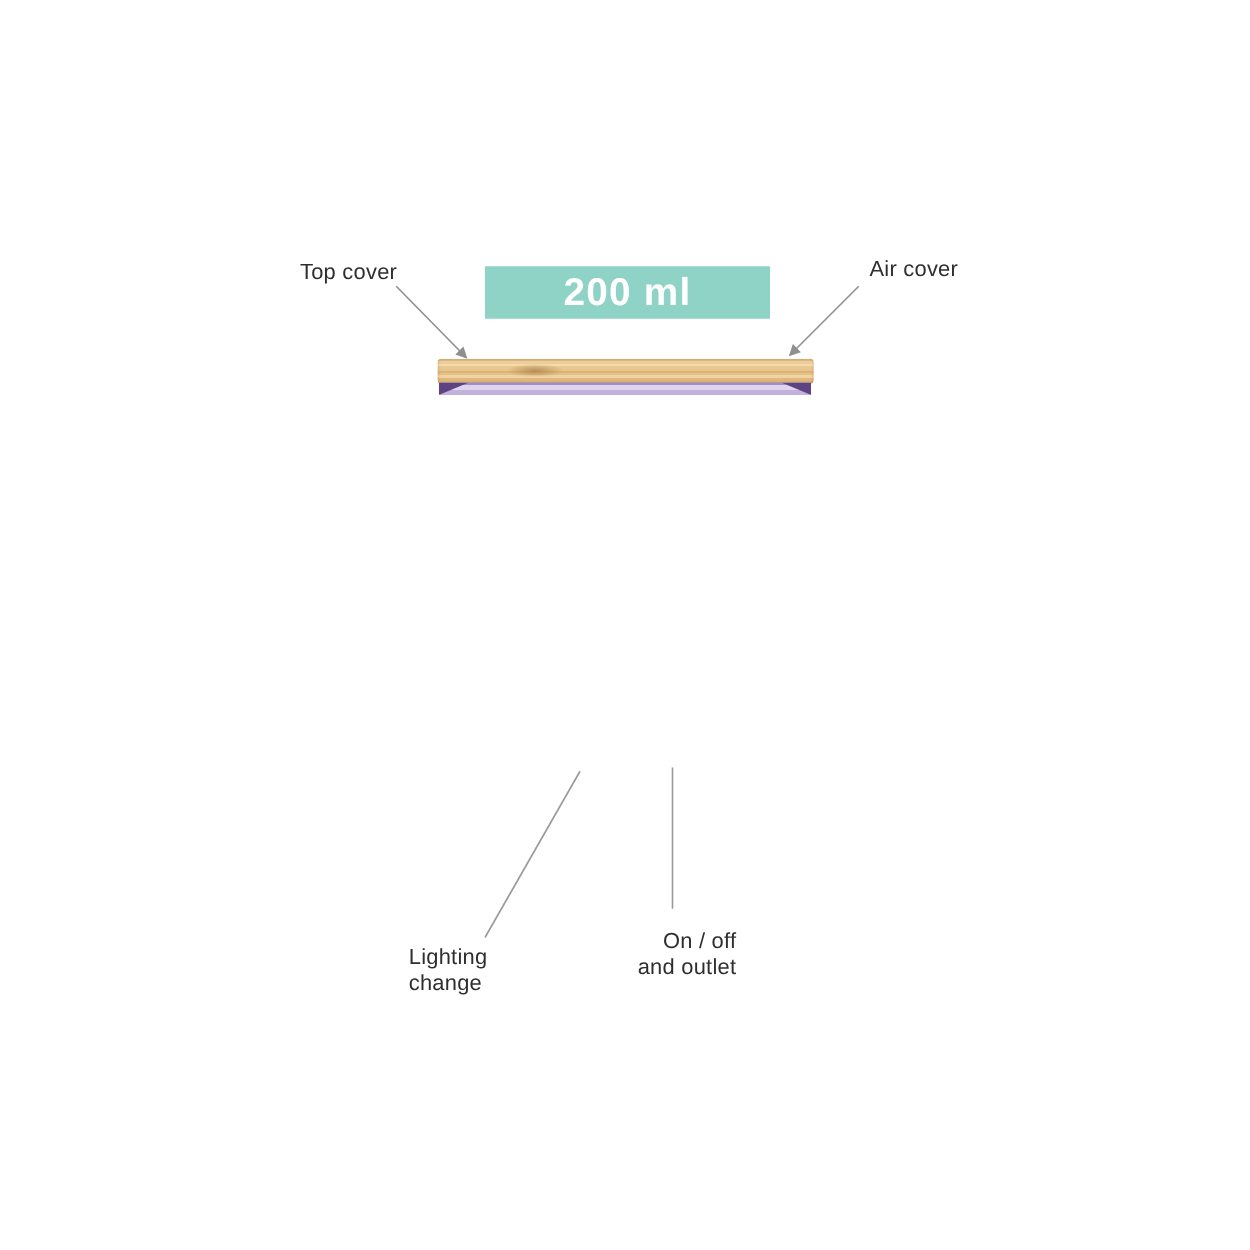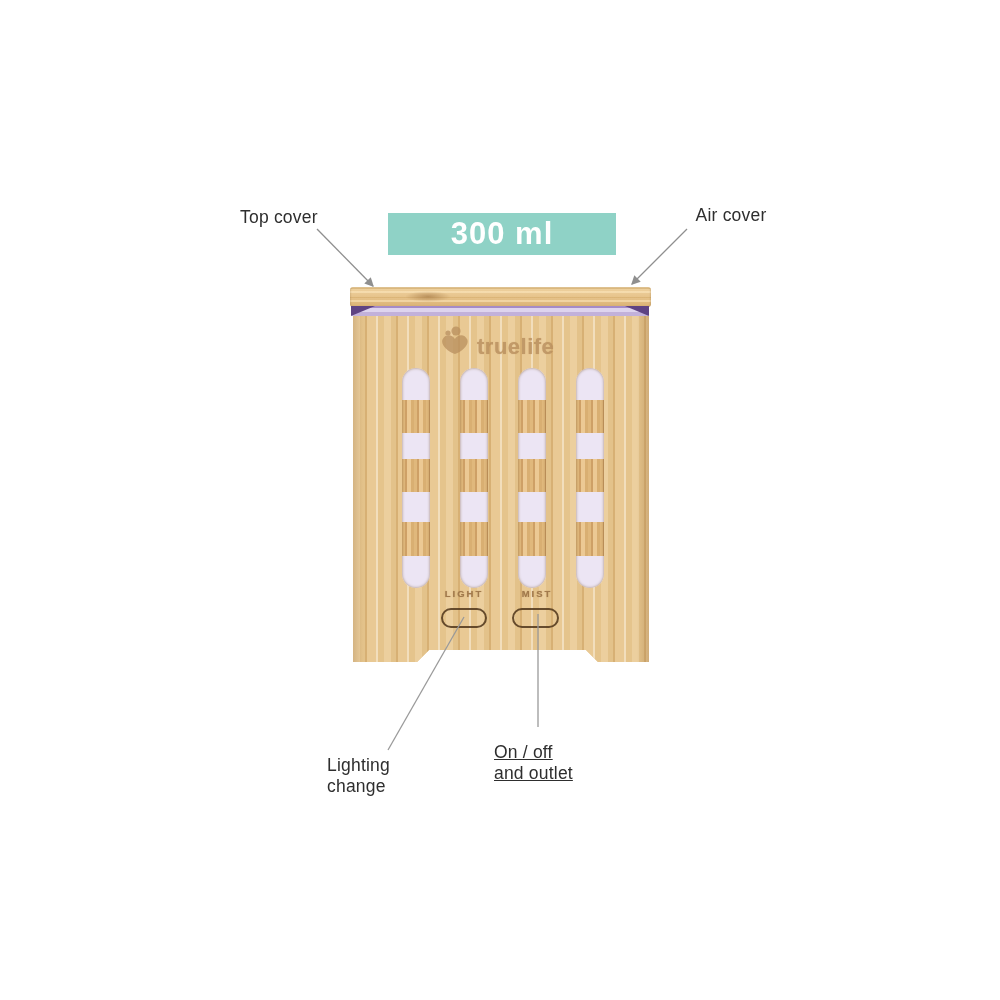--- a/index.html
+++ b/index.html
@@ -12,21 +12,21 @@
   *{margin:0;padding:0;box-sizing:border-box;}
   html,body{background:#fff;}
   body{font-family:"Liberation Sans", sans-serif;}
   .canvas{position:relative;width:1000px;height:1000px;background:#fff;overflow:hidden;}
 
   
   .callout{position:absolute;color:var(--label);font-size:17.5px;line-height:21px;letter-spacing:.2px;}
   .callout.top-cover{left:240px;top:207px;width:80px;white-space:nowrap;}
   .callout.air-outlet{left:691px;top:205px;width:80px;text-align:center;white-space:nowrap;}
   .callout.lighting{left:327px;top:755px;width:90px;text-align:left;}
-  .callout.onoff{left:494px;top:742px;width:95px;text-align:left;text-decoration:underline;}
+  .callout.onoff{left:494px;top:742px;width:95px;text-align:right;}
 
   
   .badge{position:absolute;left:388px;top:213px;width:228px;height:42px;
     background:var(--badge-bg);color:var(--badge-text);
     font-size:31px;font-weight:bold;text-align:center;line-height:42px;letter-spacing:1px;}
 
   
   svg.leads{position:absolute;left:0;top:0;width:1000px;height:1000px;pointer-events:none;}
 
   
@@ -77,57 +77,34 @@
   .pill{position:absolute;top:292px;height:20px;border:2.5px solid var(--outline);
     border-radius:11px;opacity:.85;}
   .pill.light{left:88px;width:46px;}
   .pill.mist{left:159px;width:47px;}
 </style>
 </head>
 <body>
 
 <div class="canvas">
 
-  <div class="badge">300 ml</div>
+  <div class="badge">200 ml</div>
 
   <div class="callout top-cover">Top cover</div>
   <div class="callout air-outlet">Air cover</div>
 
   <div class="cover">
     <span class="knot"></span>
   </div>
 
   <div class="led">
     <span class="wedge l"></span>
     <span class="wedge r"></span>
   </div>
 
-  <div class="body-block">
-
-    <div class="logo">
-      <svg viewBox="0 0 32 32">
-        <g fill="#b98f5e" opacity="0.9">
-          <circle cx="17" cy="7" r="4.6"></circle>
-          <path d="M3.5 15.5c2.6-6.2 10-5.2 12.4-0.4 2.4-4.8 9.8-5.8 12.4 0.4 2 4.9-4.4 11.6-12.4 14.4C7.9 27.1 1.5 20.4 3.5 15.5z"></path>
-          <circle cx="9" cy="9" r="2.6"></circle>
-        </g>
-      </svg>
-      <span class="brand">truelife</span>
-    </div>
-
-    <div class="slot s1"></div>
-    <div class="slot s2"></div>
-    <div class="slot s3"></div>
-    <div class="slot s4"></div>
-
-    <span class="ctl-label light">LIGHT</span>
-    <span class="ctl-label mist">MIST</span>
-    <span class="pill light"></span>
-    <span class="pill mist"></span>
-  </div>
 
   <svg class="leads">
     <defs>
       <marker id="arrow" markerWidth="9" markerHeight="9" refX="6.5" refY="4.5" orient="auto">
         <path d="M0.5,1 L7.5,4.5 L0.5,8 z" fill="#8f8f8f"></path>
       </marker>
     </defs>
     <line x1="317" y1="229" x2="373" y2="286" stroke="#8f8f8f" stroke-width="1.3" marker-end="url(#arrow)"></line>
     <line x1="687" y1="229" x2="632" y2="284" stroke="#8f8f8f" stroke-width="1.3" marker-end="url(#arrow)"></line>
     <line x1="464" y1="617" x2="388" y2="750" stroke="#9a9a9a" stroke-width="1.3"></line>

